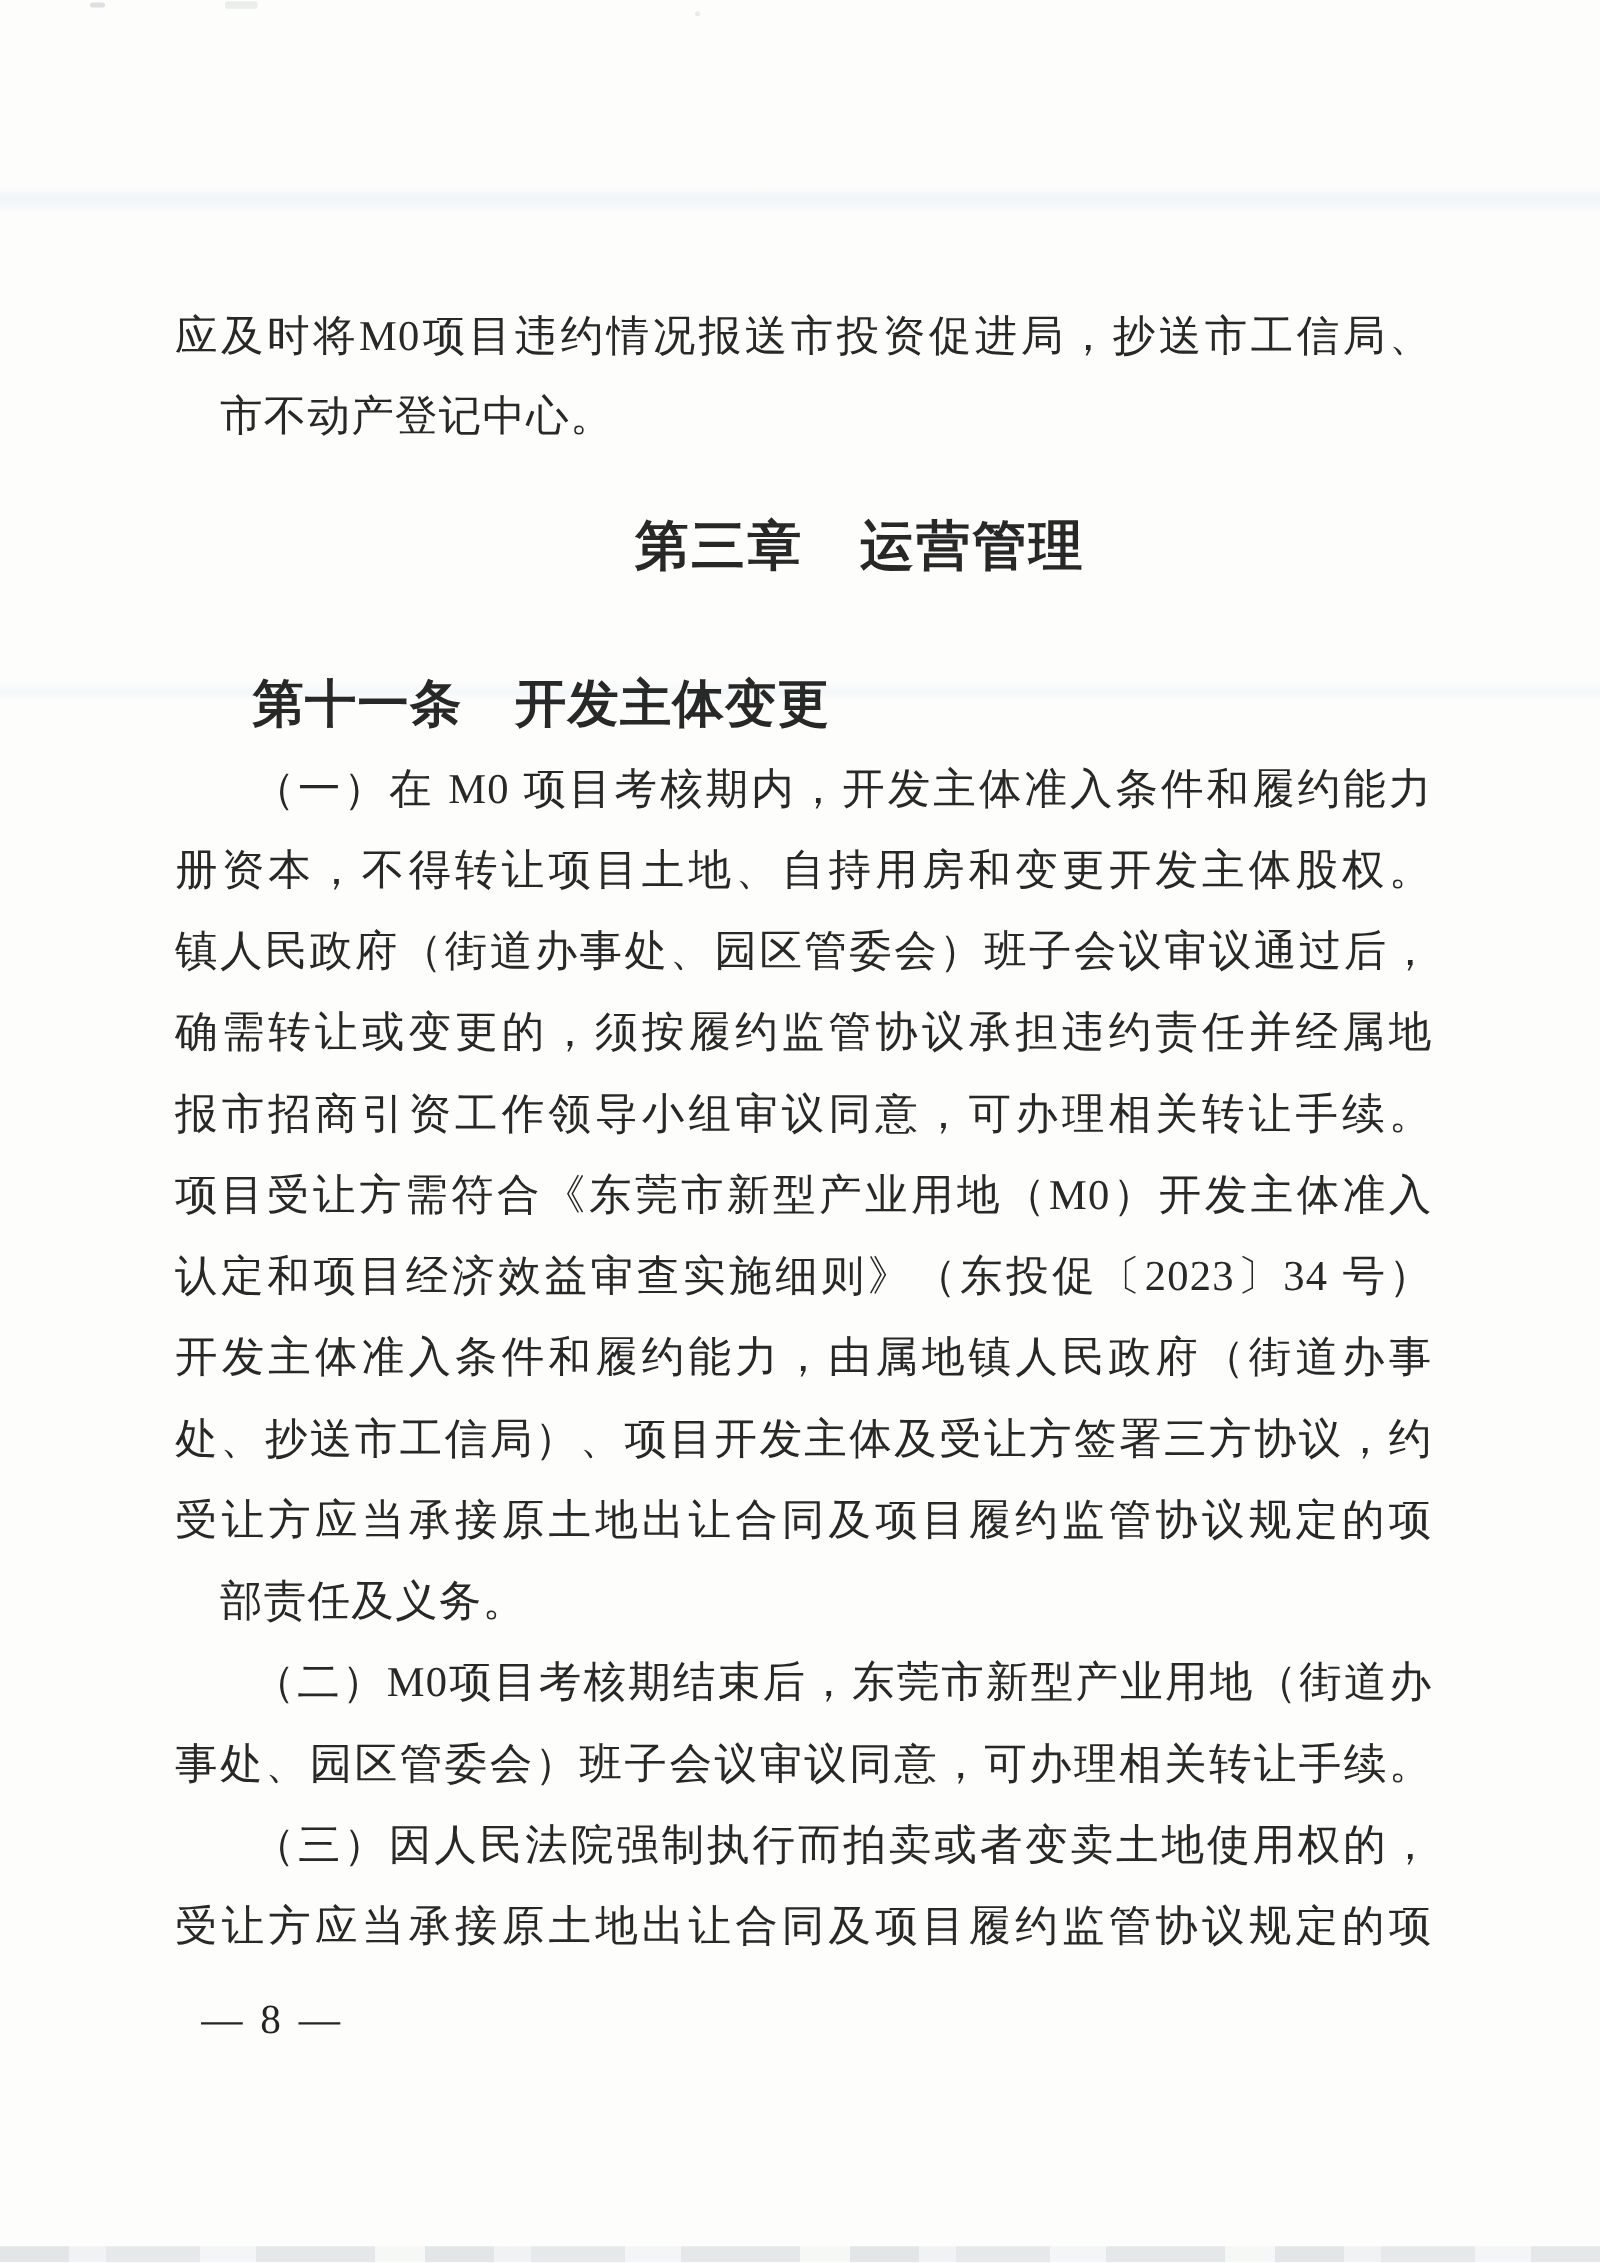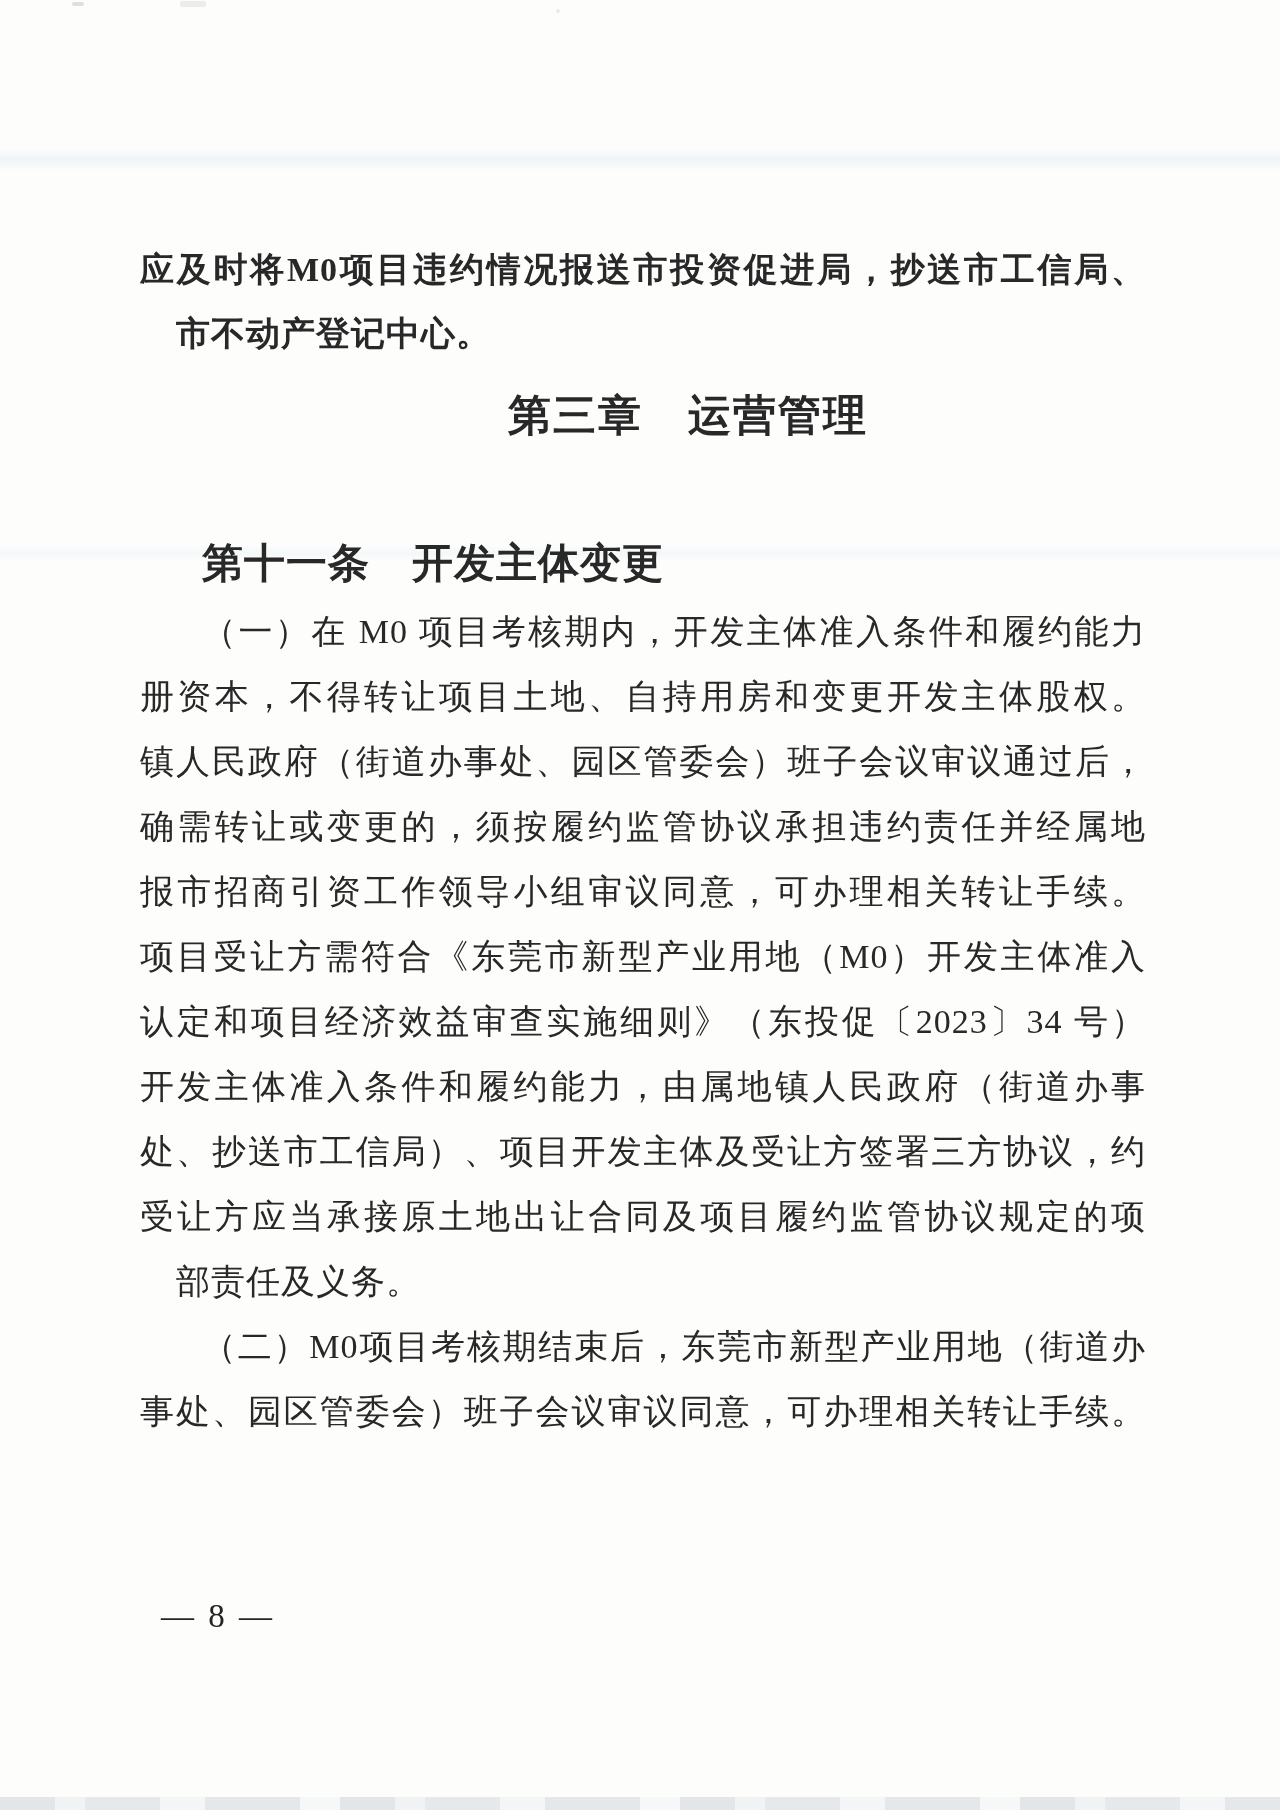--- a/index.html
+++ b/index.html
@@ -51,25 +51,25 @@
   .speck-1 { left: 72px;  top: 2px; width: 12px; height: 4px; opacity: .6; }
   .speck-2 { left: 180px; top: 1px; width: 26px; height: 6px; opacity: .35; }
   .speck-3 { left: 556px; top: 9px; width: 4px;  height: 4px; opacity: .4; }
 
   
   .intro-block {
     position: absolute;
     left: 140px; top: 238px;
     width: 1006px;
   }
-  .intro-block .line { line-height: 64px; height: 64px; font-weight: bold; }
+  .intro-block .line { line-height: 64px; height: 64px; }
 
   .chapter-heading {
     position: absolute;
-    top: 390px; left: 508px;
+    top: 412px; left: 508px;
     font-family: "Liberation Sans", "DejaVu Sans", sans-serif;
     font-weight: bold;
     font-size: 43px;
     line-height: 50px;
     letter-spacing: 2px;
     white-space: nowrap;
   }
 
   .section-heading {
     position: absolute;
@@ -142,17 +142,21 @@
         <div class="line">认定和项目经济效益审查实施细则》（东投促〔2023〕34 号）</div>
         <div class="line">开发主体准入条件和履约能力，由属地镇人民政府（街道办事</div>
         <div class="line">处、抄送市工信局）、项目开发主体及受让方签署三方协议，约</div>
         <div class="line">受让方应当承接原土地出让合同及项目履约监管协议规定的项</div>
         <div class="line end">部责任及义务。</div>
       </div>
     <div class="para">
         <div class="line indent">（二）M0项目考核期结束后，东莞市新型产业用地（街道办</div>
         <div class="line">事处、园区管委会）班子会议审议同意，可办理相关转让手续。</div>
       </div>
+    <div class="para">
+        <div class="line indent">（三）因人民法院强制执行而拍卖或者变卖土地使用权的，</div>
+        <div class="line">受让方应当承接原土地出让合同及项目履约监管协议规定的项</div>
+      </div>
   </div>
 
   <div class="page-number">— 8 —</div>
 
 </div>
 
 </body></html>

